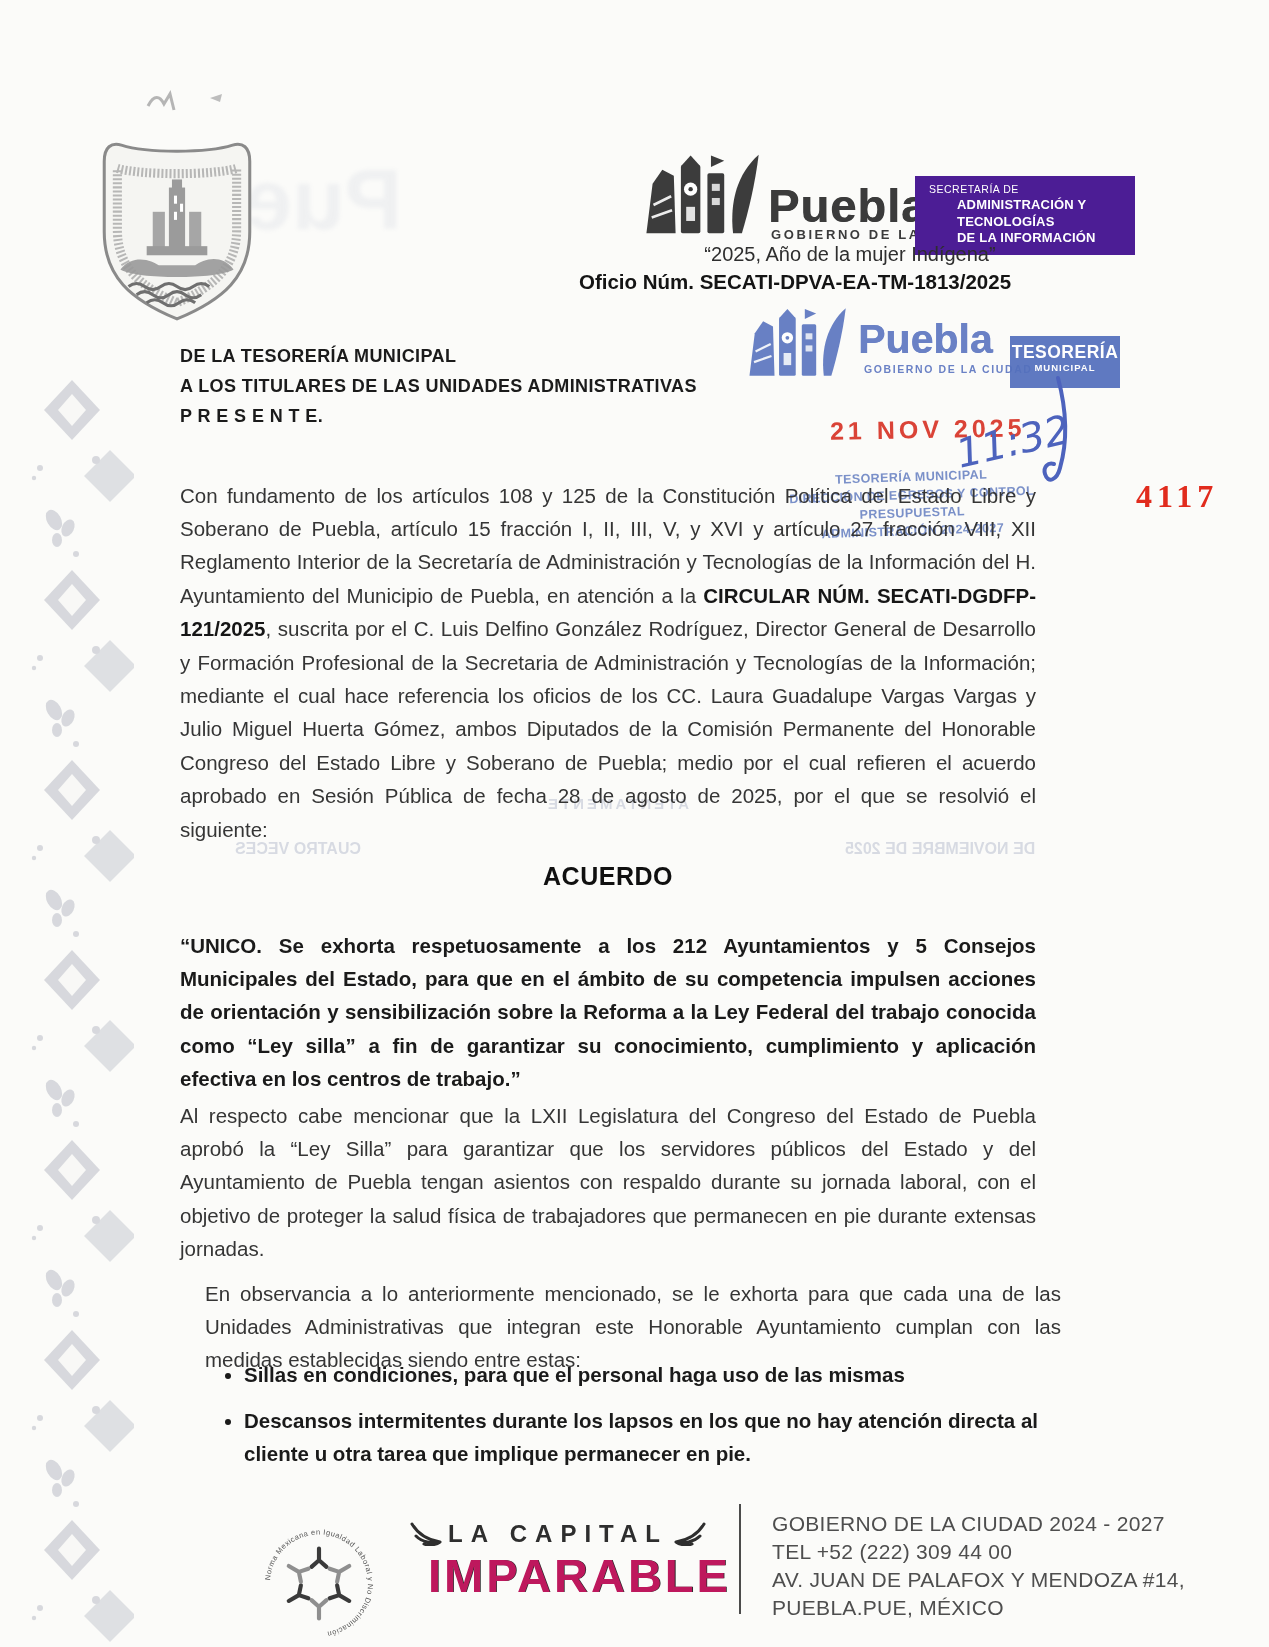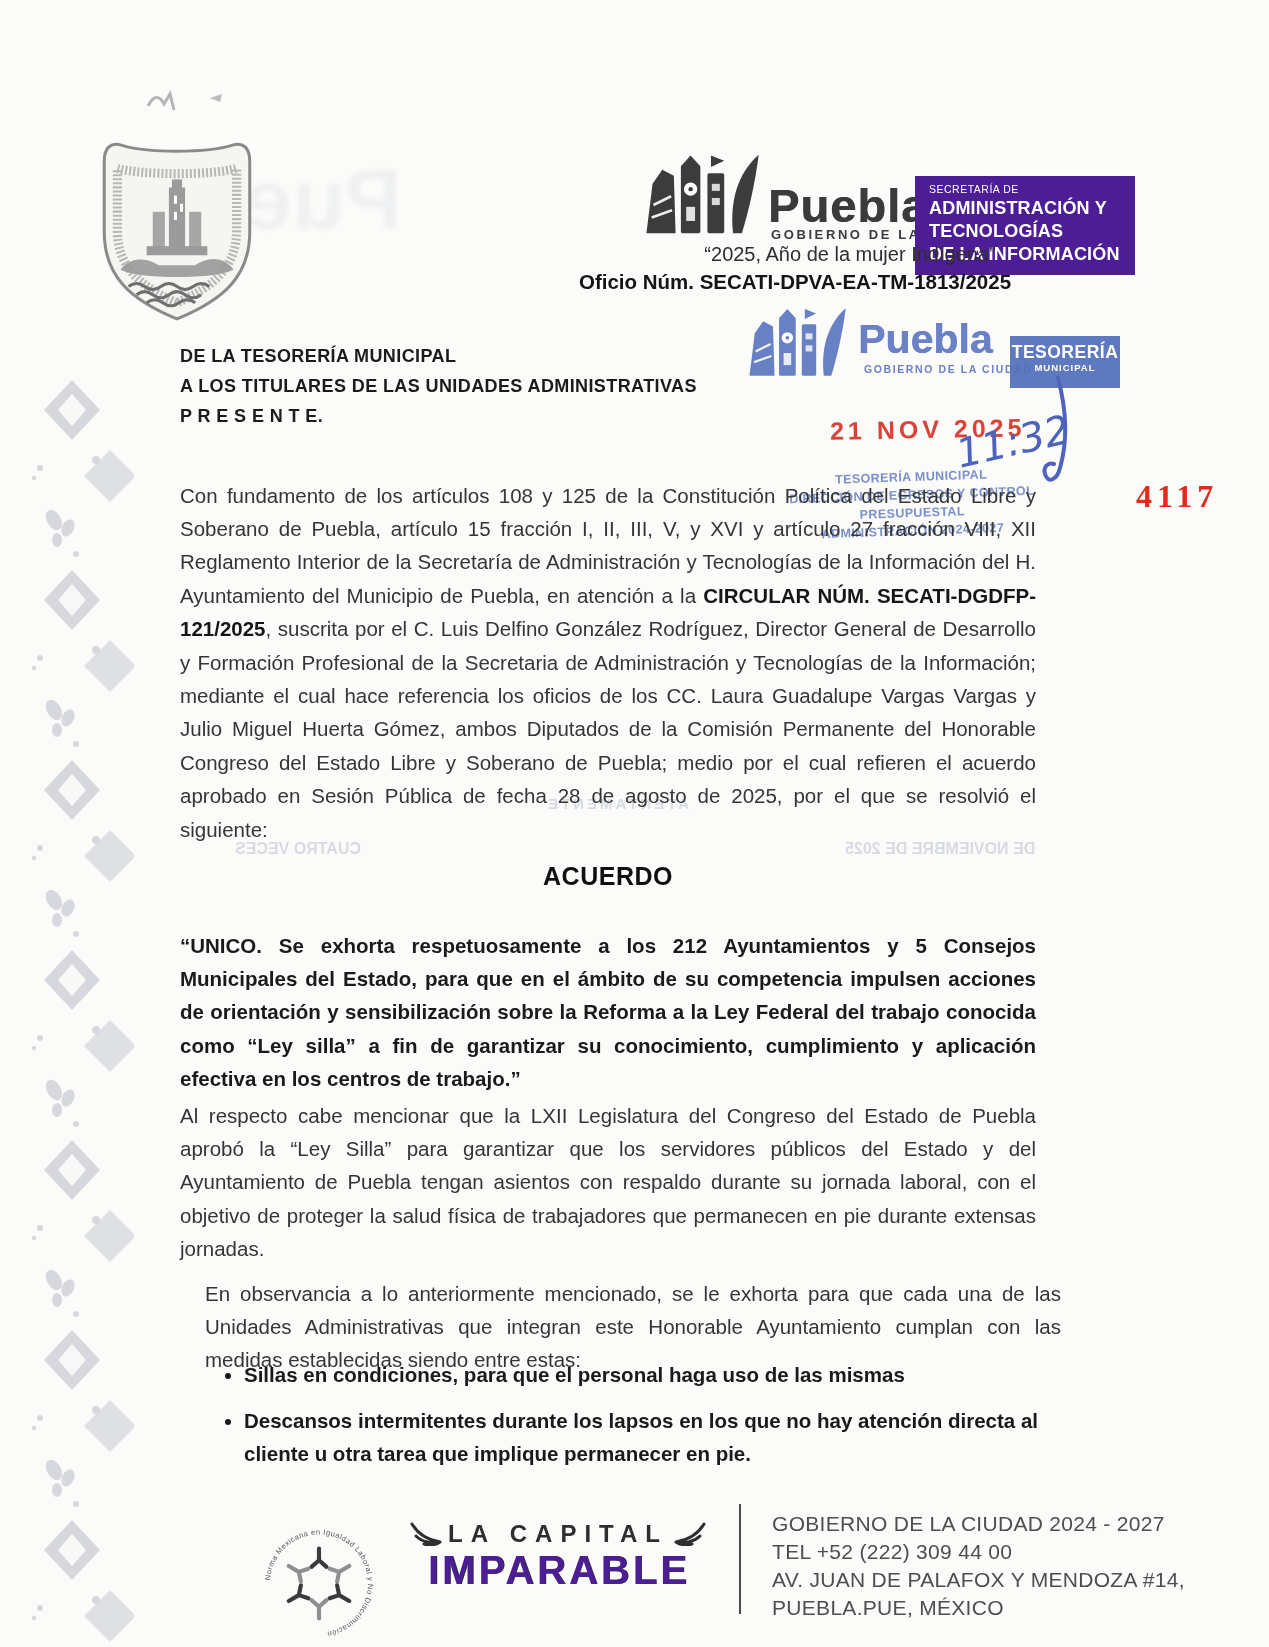--- a/index.html
+++ b/index.html
@@ -8,21 +8,21 @@
   
   .shield-svg{position:absolute;left:90px;top:135px;width:174px;height:192px;}
   .skyline-dark{position:absolute;left:640px;top:152px;width:126px;height:84px;color:#3c3c3c;}
   .brand-word{position:absolute;left:768px;top:178px;font-size:47px;font-weight:bold;
               letter-spacing:1px;color:#3b3b3b;text-shadow:.6px 0 0 #3b3b3b;}
   .brand-sub{position:absolute;left:771px;top:227px;font-size:13px;font-weight:bold;
              letter-spacing:2.6px;color:#3b3b3b;}
   .dept-box{position:absolute;left:915px;top:176px;width:220px;background:#4c1d95;color:#fff;
             padding:7px 9px 8px 14px;box-sizing:border-box;line-height:1.3;}
   .dept-box .l1{font-size:10.5px;letter-spacing:.5px;}
-  .dept-box .l2,.dept-box .l3{font-size:18px;font-weight:bold;letter-spacing:.2px;}
+  .dept-box .l2,.dept-box .l3{font-size:13px;font-weight:bold;letter-spacing:.2px;margin-left:28px;}
   .year-quote{position:absolute;left:640px;top:243px;width:420px;text-align:center;
               font-size:20px;color:#2e2e2e;}
   .oficio{position:absolute;left:555px;top:270px;width:480px;text-align:center;
           font-size:20.5px;font-weight:bold;color:#141414;}
   
   .addressee{position:absolute;left:180px;top:341px;font-size:18px;font-weight:bold;
              line-height:30px;letter-spacing:.4px;color:#1b1b1b;}
   
   .skyline-blue{position:absolute;left:742px;top:306px;width:112px;height:72px;color:#5470bd;opacity:.88;}
   .stamp-word{position:absolute;left:858px;top:316px;font-size:41px;font-weight:bold;color:#5b74c0;
@@ -53,22 +53,22 @@
       text-align:justify;color:#353535;}
   .p3{position:absolute;left:180px;top:1256px;width:856px;font-size:20.5px;line-height:33.4px;
       text-align:justify;color:#353535;margin-left:25px;}
   .bullets{position:absolute;left:214px;top:1358px;width:822px;margin:0;padding:0 0 0 30px;}
   .bullets li{font-size:20.5px;font-weight:bold;line-height:33px;color:#1a1a1a;margin-bottom:13px;}
   
   .badge-svg{position:absolute;left:248px;top:1522px;width:142px;height:118px;}
   .cap-row{position:absolute;left:408px;top:1520px;display:flex;align-items:flex-start;gap:6px;}
   .cap-word{font-size:24px;font-weight:bold;letter-spacing:8px;color:#2e2e2e;}
   .wing{width:34px;height:26px;color:#2e2e2e;}
-  .imparable{position:absolute;left:428px;top:1548px;font-size:40px;font-weight:bold;
-             letter-spacing:3px;color:#4c1d95;text-shadow:.8px 0 0 #2c2c2c;}
+  .imparable{position:absolute;left:428px;top:1548px;font-size:47px;font-weight:bold;
+             letter-spacing:3px;color:#be185d;text-shadow:.8px 0 0 #2c2c2c;}
   .foot-divider{position:absolute;left:739px;top:1504px;width:2px;height:110px;background:#4b4b4b;}
   .addr{position:absolute;left:772px;top:1510px;font-size:21px;line-height:28px;
         color:#4e4e4e;letter-spacing:.3px;}
   
   .left-strip{position:absolute;left:24px;top:372px;width:110px;height:1270px;}
   .smudge-svg{position:absolute;left:140px;top:80px;width:120px;height:40px;}
   .ghost{position:absolute;transform:scaleX(-1);color:#87richtig;}
   .ghost, .ghost-big{position:absolute;transform:scaleX(-1);font-weight:bold;color:#8d97b4;
          filter:blur(.5px);}
   .ghost{opacity:.32;}

